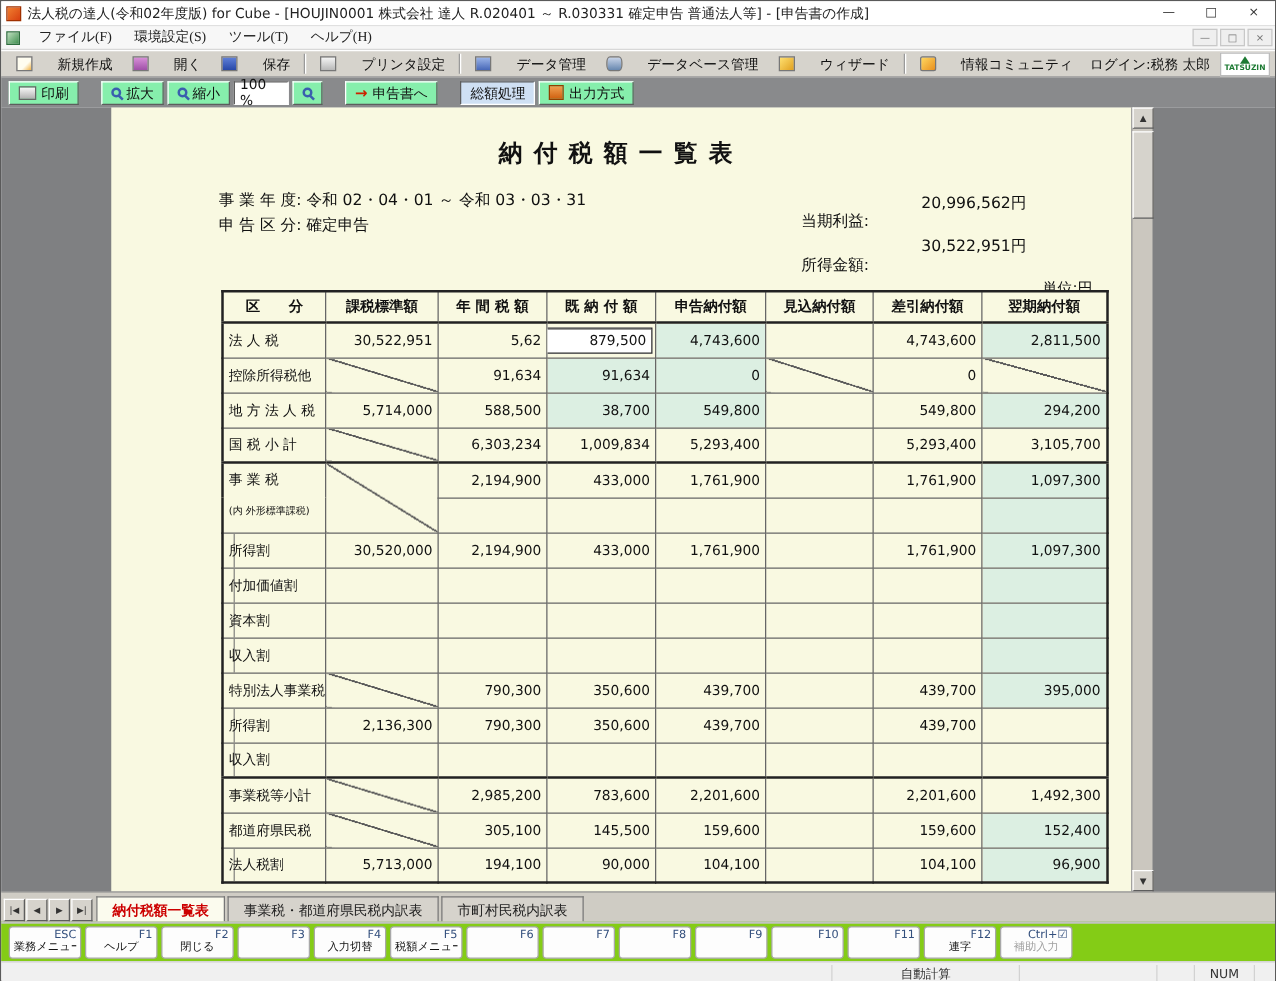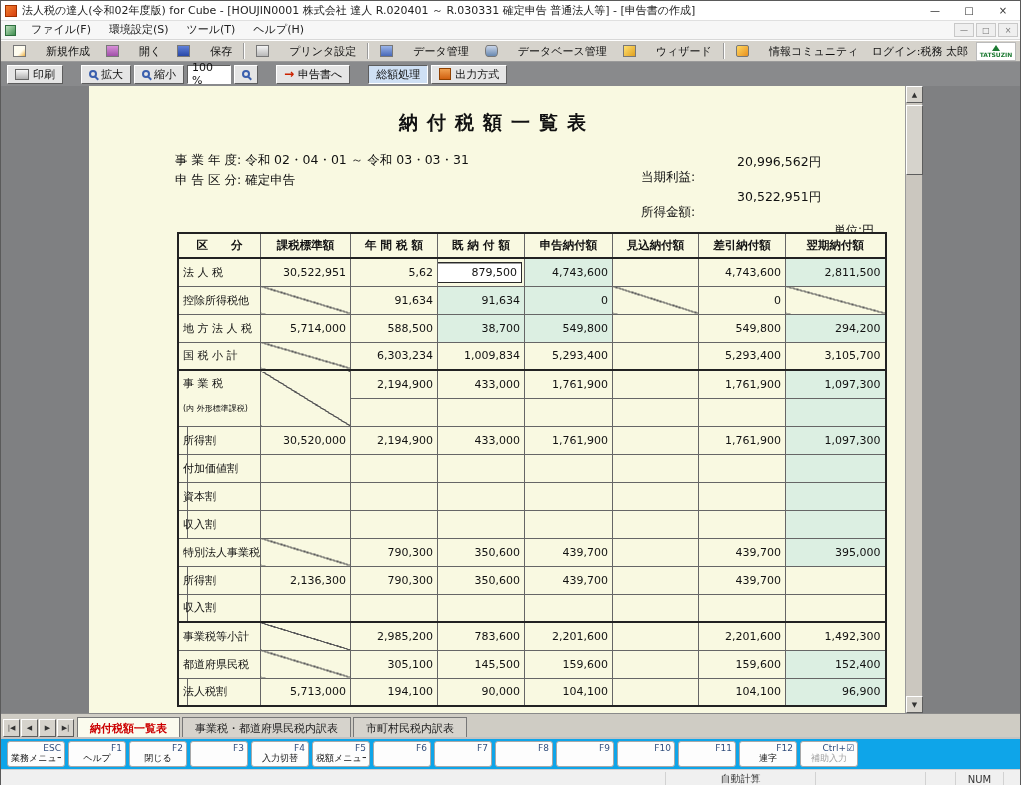--- a/index.html
+++ b/index.html
@@ -10,21 +10,21 @@
   
   .titlebar { height:20px; background:#ffffff; display:flex; align-items:center; padding-left:4px; border-bottom:1px solid #e0e0e0; }
   .app-icon { width:12px; height:12px; background:linear-gradient(135deg,#f08030,#d84010); border:1px solid #a03000; margin-right:5px; flex:none; }
   .titlebar .title { font-size:11px; color:#222; white-space:nowrap; overflow:hidden; flex:1; }
   .wctrls { display:flex; flex:none; height:20px; }
   .wctrl { width:34px; height:20px; font-size:10px; color:#333; display:flex; align-items:center; justify-content:center; }
 
   
   .menubar { height:19px; background:#f7f7f7; display:flex; align-items:center; padding-left:4px; border-bottom:1px solid #d8d8d8; }
   .child-icon { width:11px; height:11px; background:linear-gradient(135deg,#bfe0bf,#3f8f4f); border:1px solid #2e6e3e; margin-right:6px; flex:none; }
-  .menu-item { font-size:11px; color:#222; padding:0 9px; line-height:18px; }
+  .menu-item { font-size:11px; color:#222; padding:0 9px; line-height:18px;font-family:Liberation Serif, serif; }
   .menubar .spacer { flex:1; }
   .mdi-ctrl { width:20px; height:14px; border:1px solid #c8c8c8; background:#efefef; color:#777; font-size:8px; display:flex; align-items:center; justify-content:center; margin-right:2px; }
 
   
   .toolbar1 { height:22px; background:#d6d3cc; border-top:1px solid #fff; border-bottom:1px solid #9a9a9a; display:flex; align-items:center; padding:0 4px; }
   .tbtn { display:flex; align-items:center; gap:20px; padding:1px 8px; font-size:11px; color:#111; height:20px; }
   .tsep { width:2px; height:16px; border-left:1px solid #9a9a9a; border-right:1px solid #ffffff; margin:0 3px; }
   .ic { width:13px; height:12px; border:1px solid #777; flex:none; }
   .ic-new { background:linear-gradient(135deg,#fffdf0 60%,#f0b040); }
   .ic-open { background:linear-gradient(180deg,#d890d8,#a050a8); }
@@ -34,21 +34,21 @@
   .ic-db { background:linear-gradient(180deg,#c8d4e8,#6888b0); border-radius:3px/5px; }
   .ic-wiz { background:linear-gradient(135deg,#ffe070,#e0a020); }
   .ic-comm { background:linear-gradient(135deg,#ffd860,#e89020); border-radius:2px; }
   .login-label { font-size:11px; color:#111; margin-left:auto; padding-right:8px; white-space:nowrap; }
   .logo { width:40px; height:19px; background:#fff; border:1px solid #bbb; display:flex; flex-direction:column; align-items:center; justify-content:center; flex:none; }
   .logo .fig { width:0; height:0; border-left:4px solid transparent; border-right:4px solid transparent; border-bottom:6px solid #1d7a33; }
   .logo .txt { font-size:6px; font-weight:bold; color:#1d7a33; letter-spacing:0; }
 
   
   .toolbar2 { height:24px; background:#898a8c; display:flex; align-items:center; padding:0 6px; gap:3px; }
-  .t2btn { height:19px; background:#e5e5e5; border:1px solid; border-color:#ffffff #5d5d5d #5d5d5d #ffffff; display:flex; align-items:center; gap:4px; padding:0 7px; font-size:11px; color:#111; }
+  .t2btn { height:19px; background:#86efac; border:1px solid; border-color:#ffffff #5d5d5d #5d5d5d #ffffff; display:flex; align-items:center; gap:4px; padding:0 7px; font-size:11px; color:#111; }
   .t2btn.pressed { background:#cfe0f4; border-color:#5d5d5d #ffffff #ffffff #5d5d5d; }
   .gap12 { width:12px; flex:none; }
   .zoombox { height:19px; width:44px; background:#fff; border:1px solid; border-color:#5d5d5d #ffffff #ffffff #5d5d5d; font-size:11px; display:flex; align-items:center; justify-content:flex-end; padding:0 4px; color:#111; }
   .mag { width:8px; height:8px; border:2px solid #3a5fae; border-radius:50%; position:relative; flex:none; }
   .mag::after { content:""; position:absolute; width:5px; height:2px; background:#3a5fae; right:-4px; bottom:-3px; transform:rotate(45deg); }
   .arrow-red { color:#cc2200; font-weight:bold; font-size:12px; line-height:10px; }
   .ic-out { width:12px; height:12px; background:linear-gradient(180deg,#f0a050,#d06010); border:1px solid #904000; flex:none; }
   .ic-prn2 { width:14px; height:11px; background:linear-gradient(180deg,#f8f8f8,#b0b0b0); border:1px solid #666; flex:none; }
 
   
@@ -86,21 +86,21 @@
   .sbtn.up { top:0; } .sbtn.down { bottom:0; }
   .sthumb { position:absolute; left:0; top:19px; width:17px; height:70px; background:#d6d3cc; border:1px solid; border-color:#fff #5d5d5d #5d5d5d #fff; }
 
   
   .tabstrip { height:24px; background:#cfccc4; display:flex; align-items:flex-end; padding:2px 2px 0 2px; border-top:1px solid #8a8a8a; }
   .navbtn { width:17px; height:18px; background:#d6d3cc; border:1px solid; border-color:#fff #5d5d5d #5d5d5d #fff; font-size:7px; color:#333; display:flex; align-items:center; justify-content:center; margin-right:1px; flex:none; }
   .tab { height:20px; padding:3px 12px 0 12px; font-size:11px; border:1px solid #777; border-bottom:none; background:#d6d3cc; color:#222; margin-left:2px; white-space:nowrap; }
   .tab.active { background:#fbfbee; color:#cc0000; font-weight:bold; }
 
   
-  .fnbar { height:32px; background:#0ea5e9; border-top:2px solid #c2c2c2; display:flex; align-items:center; padding:0 6px; gap:3px; }
+  .fnbar { height:32px; background:#84cc16; border-top:2px solid #c2c2c2; display:flex; align-items:center; padding:0 6px; gap:3px; }
   .fnbtn { width:58px; height:26px; background:#fdfdfd; border:1px solid #a8a8a8; border-radius:3px; padding:1px 3px; }
   .fnbtn .key { display:block; text-align:right; font-size:9px; color:#334f7d; line-height:10px; }
   .fnbtn .lab { display:block; text-align:center; font-size:9px; color:#111; line-height:11px; white-space:nowrap; overflow:hidden; }
   .fnbtn.disabled .lab { color:#a0a0a0; }
 
   
   .statusbar { height:19px; background:#f0f0f0; border-top:1px solid #cfcfcf; display:flex; align-items:center; font-size:10px; color:#333; }
   .ssec { height:15px; border-right:1px solid #d2d2d2; display:flex; align-items:center; justify-content:center; }
   .s1 { flex:1; } .s2 { width:150px; } .s3 { width:110px; } .s4 { width:30px; } .s5 { width:48px; } .s6 { width:16px; border-right:none; }
 </style>

